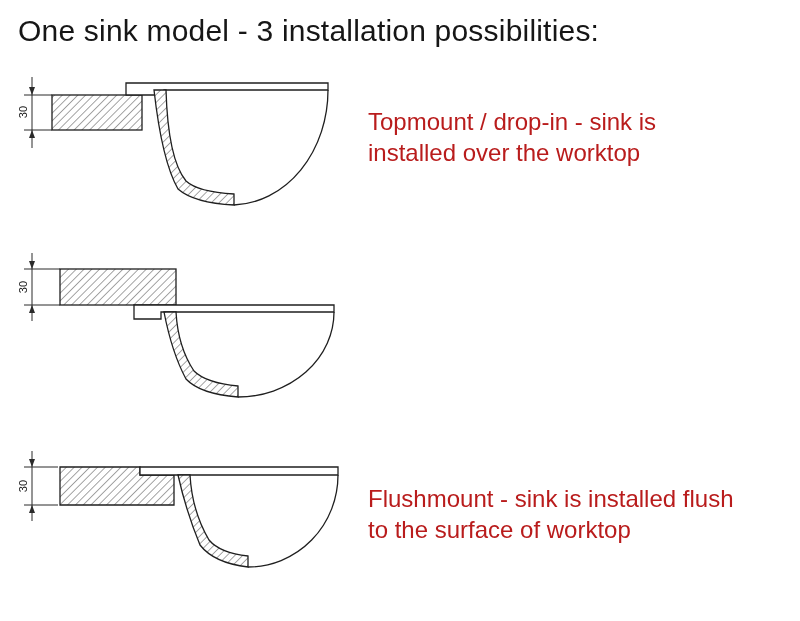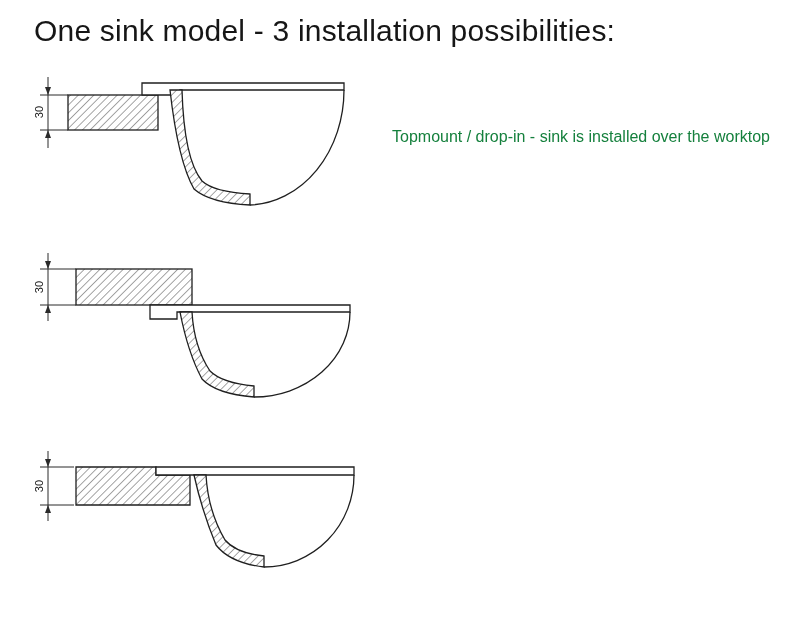--- a/index.html
+++ b/index.html
@@ -1,35 +1,35 @@
 <!DOCTYPE html>
 <html><head>
 <meta charset="utf-8">
 <style>
   html,body{margin:0;padding:0;background:#ffffff;}
   body{
     width:800px;height:621px;overflow:hidden;
     font-family:"Liberation Sans", sans-serif;
     color:#1b1b1b;
   }
-  .page{padding:10px 14px 0 32px;}
+  .page{padding:10px 14px 0 16px;}
   h1.title{
     margin:4px 0 14px 2px;
     font-size:30px;line-height:1.15;font-weight:500;
     letter-spacing:0.2px;color:#161616;
   }
   .row{
     display:flex;align-items:center;
   }
   .row + .row{margin-top:38px;}
   .drawing-wrap{flex:0 0 352px;}
   svg.drawing{display:block;}
   .caption{
-    margin:8px;max-width:380px;
-    font-size:16px;line-height:1.28;color:#15803d;
+    margin:0;max-width:380px;
+    font-size:24px;line-height:1.28;color:#b91c1c;
     font-weight:400;
   }
   .dim-text{font-size:11px;fill:#1b1b1b;}
   .outline{stroke:#1f1f1f;stroke-width:1.3;fill:none;}
   .whitefill{fill:#ffffff;stroke:#1f1f1f;stroke-width:1.3;}
   .hatched{fill:url(#hatch);stroke:#1f1f1f;stroke-width:1.3;}
   .dimline{stroke:#2a2a2a;stroke-width:1;fill:none;}
   .arrow{fill:#2a2a2a;stroke:none;}
 </style>
 </head>
@@ -102,15 +102,16 @@
 
         <path class="hatched" d="M44,20 H124 V28 H158 V58 H44 Z"></path>
 
         <path class="whitefill" d="M124,20 H322 V28 H124 Z"></path>
 
         <path class="hatched" d="M162,28 Q170,64 184,98 Q198,116 232,120 L232,109 Q204,106 193,93 Q176,64 174,28 Z"></path>
 
         <path class="outline" d="M322,28 A90,92 0 0 1 232,120"></path>
       </svg>
     </div>
+    <p class="caption">Flushmount - sink is installed flush to the surface of worktop</p>
   </div>
 
 </div>
 
 </body></html>

